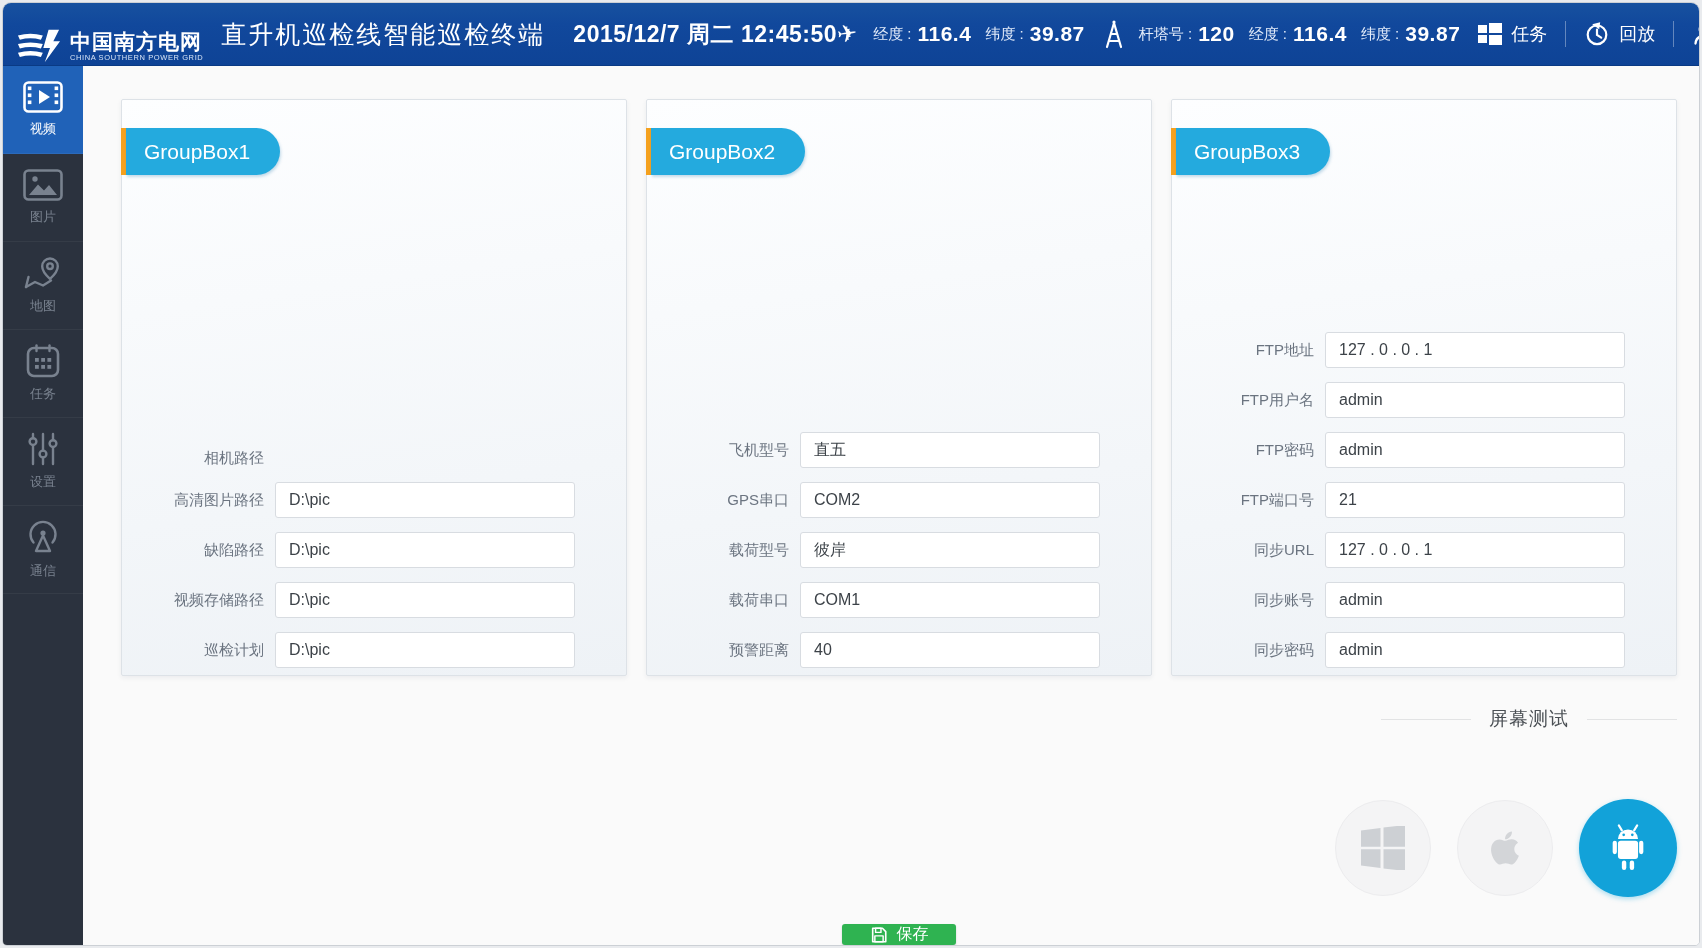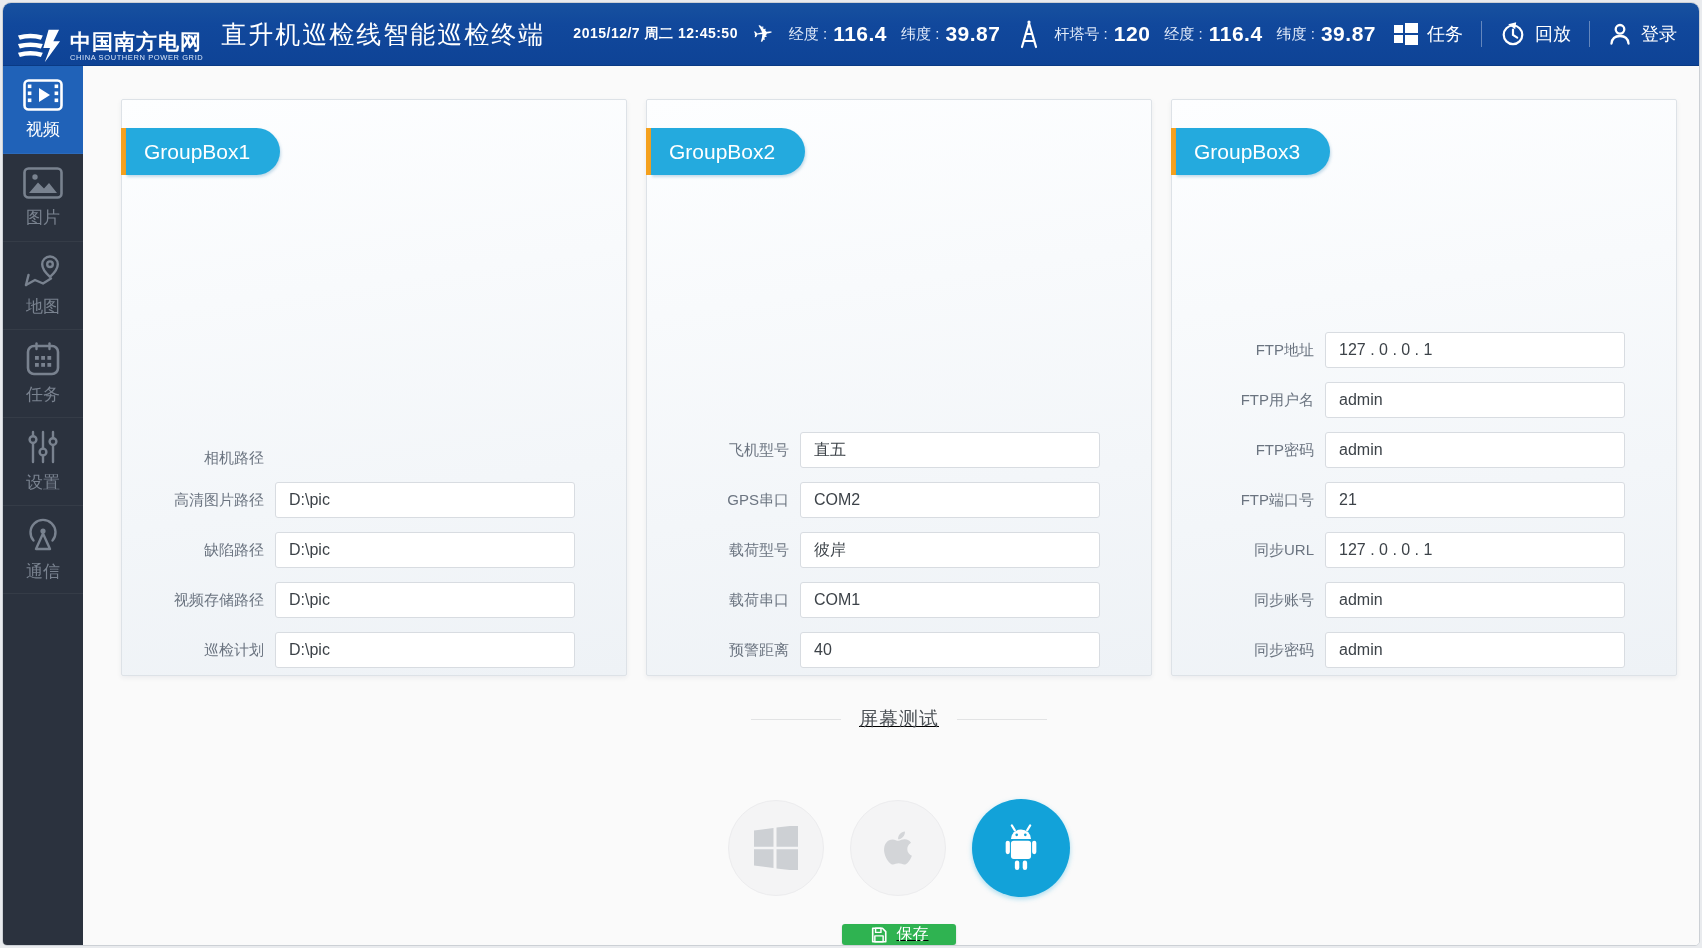--- a/index.html
+++ b/index.html
@@ -23,42 +23,42 @@
     background:linear-gradient(#17519f 0%, #11489c 35%, #0e4396 100%);
     border-bottom:1px solid #0a3a84;
     display:flex; align-items:center;
     padding:0 22px 0 14px;
     color:#fff; white-space:nowrap;
   }
   .logo { display:flex; align-items:center; gap:9px;margin-top:24px; }
   .logo-txt .cn { font-size:21px; font-weight:bold; letter-spacing:1px; line-height:22px; }
   .logo-txt .en { font-size:7.5px; letter-spacing:.6px; color:#d7e4f6; }
   .app-title { font-size:25px; letter-spacing:2px; margin-left:18px; }
-  .datetime { font-size:14px; font-weight:600; margin-left:28px; letter-spacing:.5px; }
+  .datetime { font-size:23px; font-weight:600; margin-left:28px; letter-spacing:.5px; }
   .right-cluster { margin-left:auto; display:flex; align-items:center; gap:18px; }
   .metric-group { display:flex; align-items:center; gap:14px; }
   .pair { display:flex; align-items:center; }
   .pair .lbl { font-size:15px; color:#e3ecfa; }
   .pair .val { font-size:21px; font-weight:bold; margin-left:6px; letter-spacing:.5px; }
   .plane-glyph { font-size:24px; line-height:1; transform:rotate(-8deg); margin-right:2px; }
   .tb-action { display:flex; align-items:center; gap:9px; font-size:18px; cursor:pointer; }
   .v-sep { width:1px; height:26px; background:rgba(255,255,255,.35); }
   
   .body-row { flex:1; display:flex; min-height:0; }
   .sidebar { flex:0 0 80px; background:#2b323e; display:flex; flex-direction:column; }
   .side-item {
     height:88px; display:flex; flex-direction:column;
     align-items:center; justify-content:center; gap:7px;
-    color:#79828f; font-size:17px; cursor:pointer;
+    color:#79828f; font-size:13px; cursor:pointer;
     border-bottom:1px solid rgba(255,255,255,.05);
   }
   .side-item.active { background:#2062b8; color:#fff; }
   .side-item svg { display:block; }
   
-  .main { flex:1; background:#fafafa; padding:33px 22px 0 38px; display:flex; flex-direction:column; overflow:hidden;text-decoration:underline; }
+  .main { flex:1; background:#fafafa; padding:33px 22px 0 38px; display:flex; flex-direction:column; overflow:hidden; }
   .panels { display:flex; gap:19px; }
   .panel {
     flex:1; height:577px; position:relative;
     background:linear-gradient(172deg,#fdfeff 0%, #eef2f6 100%);
     border:1px solid #dde2e7; border-radius:2px;
     box-shadow:0 2px 5px rgba(40,60,80,.07);
   }
   .gb-tab { position:absolute; top:28px; left:-1px; height:47px; display:flex; }
   .gb-accent { width:5px; background:#f5a11e; }
   .gb-body {
@@ -76,21 +76,21 @@
   .row { display:flex; align-items:center; margin:7px 0; }
   .row .f-label { width:142px; text-align:right; font-size:15px; color:#6b7480; margin-right:11px; flex:0 0 142px; }
   .row input {
     width:300px; height:36px;
     border:1px solid #d8dce1; border-radius:3px;
     background:#fff; padding:0 13px;
     font-size:16px; color:#3c4248;
     font-family:inherit; outline:none;
   }
   
-  .screen-test { display:flex; flex-direction:column; align-items:center; margin-top:30px;gap:41px; }
+  .screen-test { display:flex; flex-direction:column; align-items:flex-end; margin-top:30px;gap:41px; }
   .st-title-row { display:flex; align-items:center; gap:18px; }
   .st-line { width:90px; height:1px; background:#e2e3e4; }
   .st-title { font-size:19px; color:#4a4f54; letter-spacing:1px; }
   .circles { display:flex; align-items:center; gap:26px; margin-top:26px; }
   .circle {
     width:96px; height:96px; border-radius:50%;
     background:#f4f4f5; border:1px solid #ececee;
     display:flex; align-items:center; justify-content:center; cursor:pointer;
   }
   .circle.android { width:98px; height:98px; background:#12a2d9; border:none; box-shadow:0 2px 5px rgba(18,162,217,.35); }

